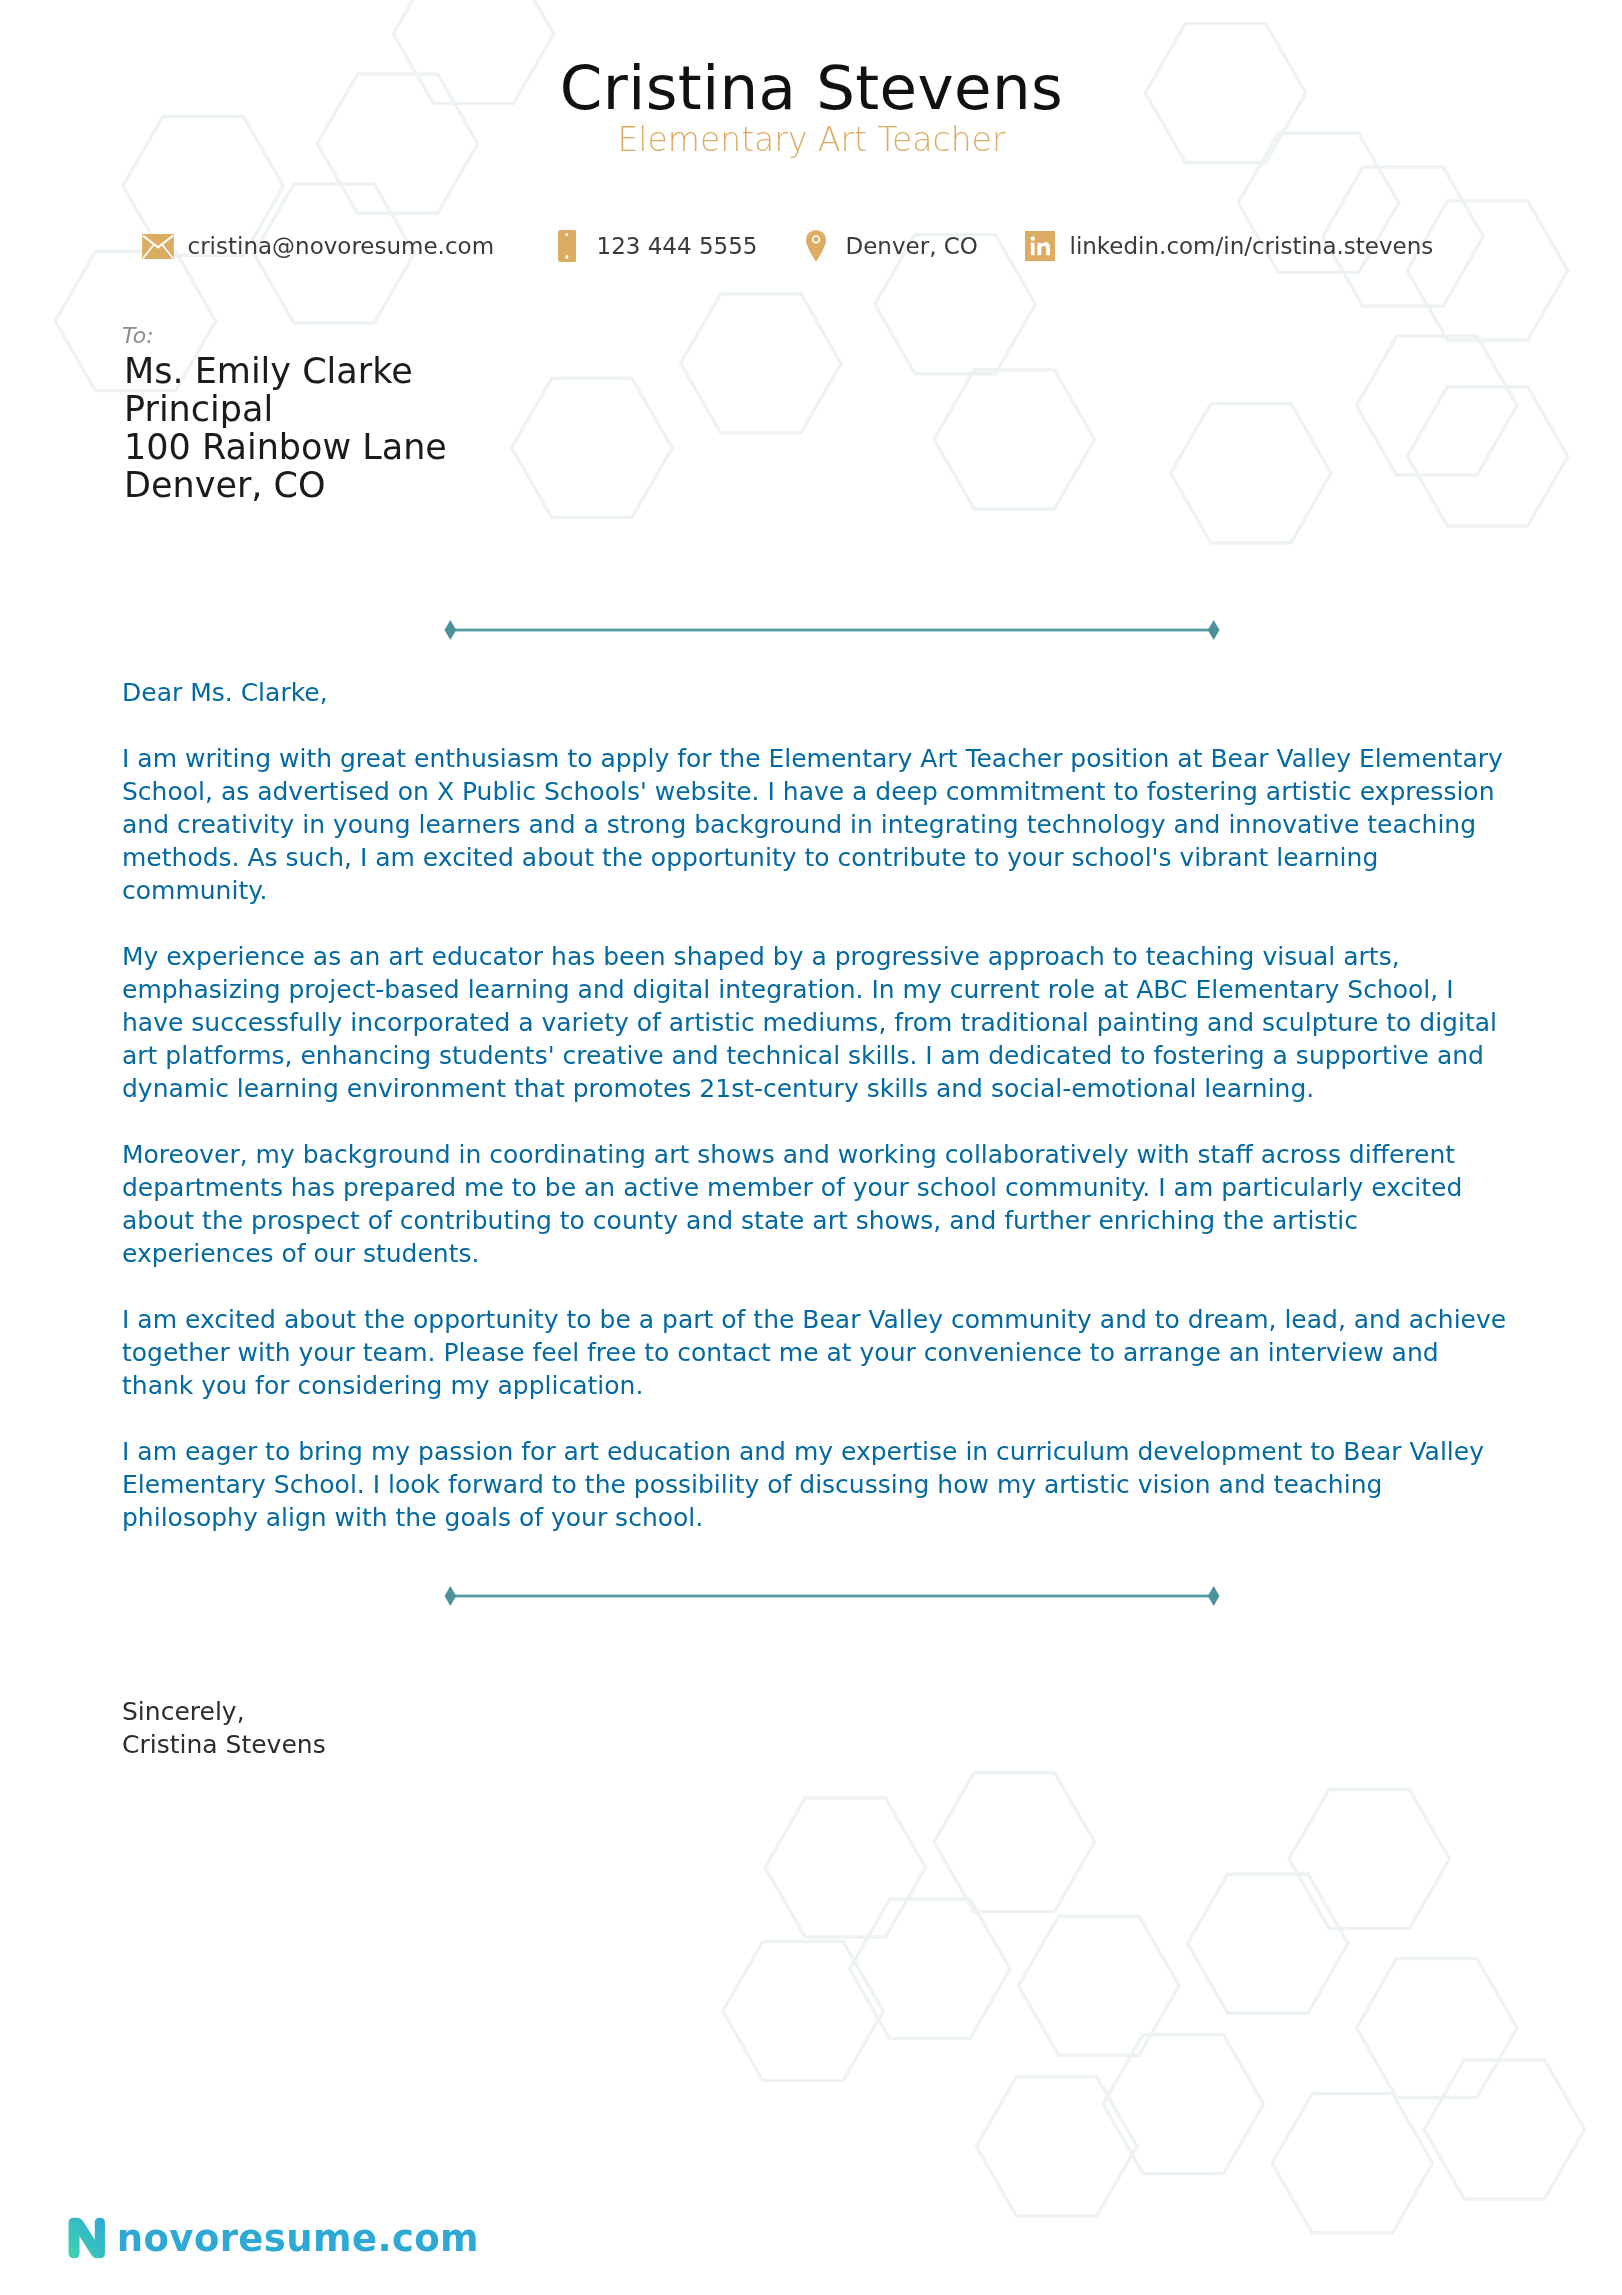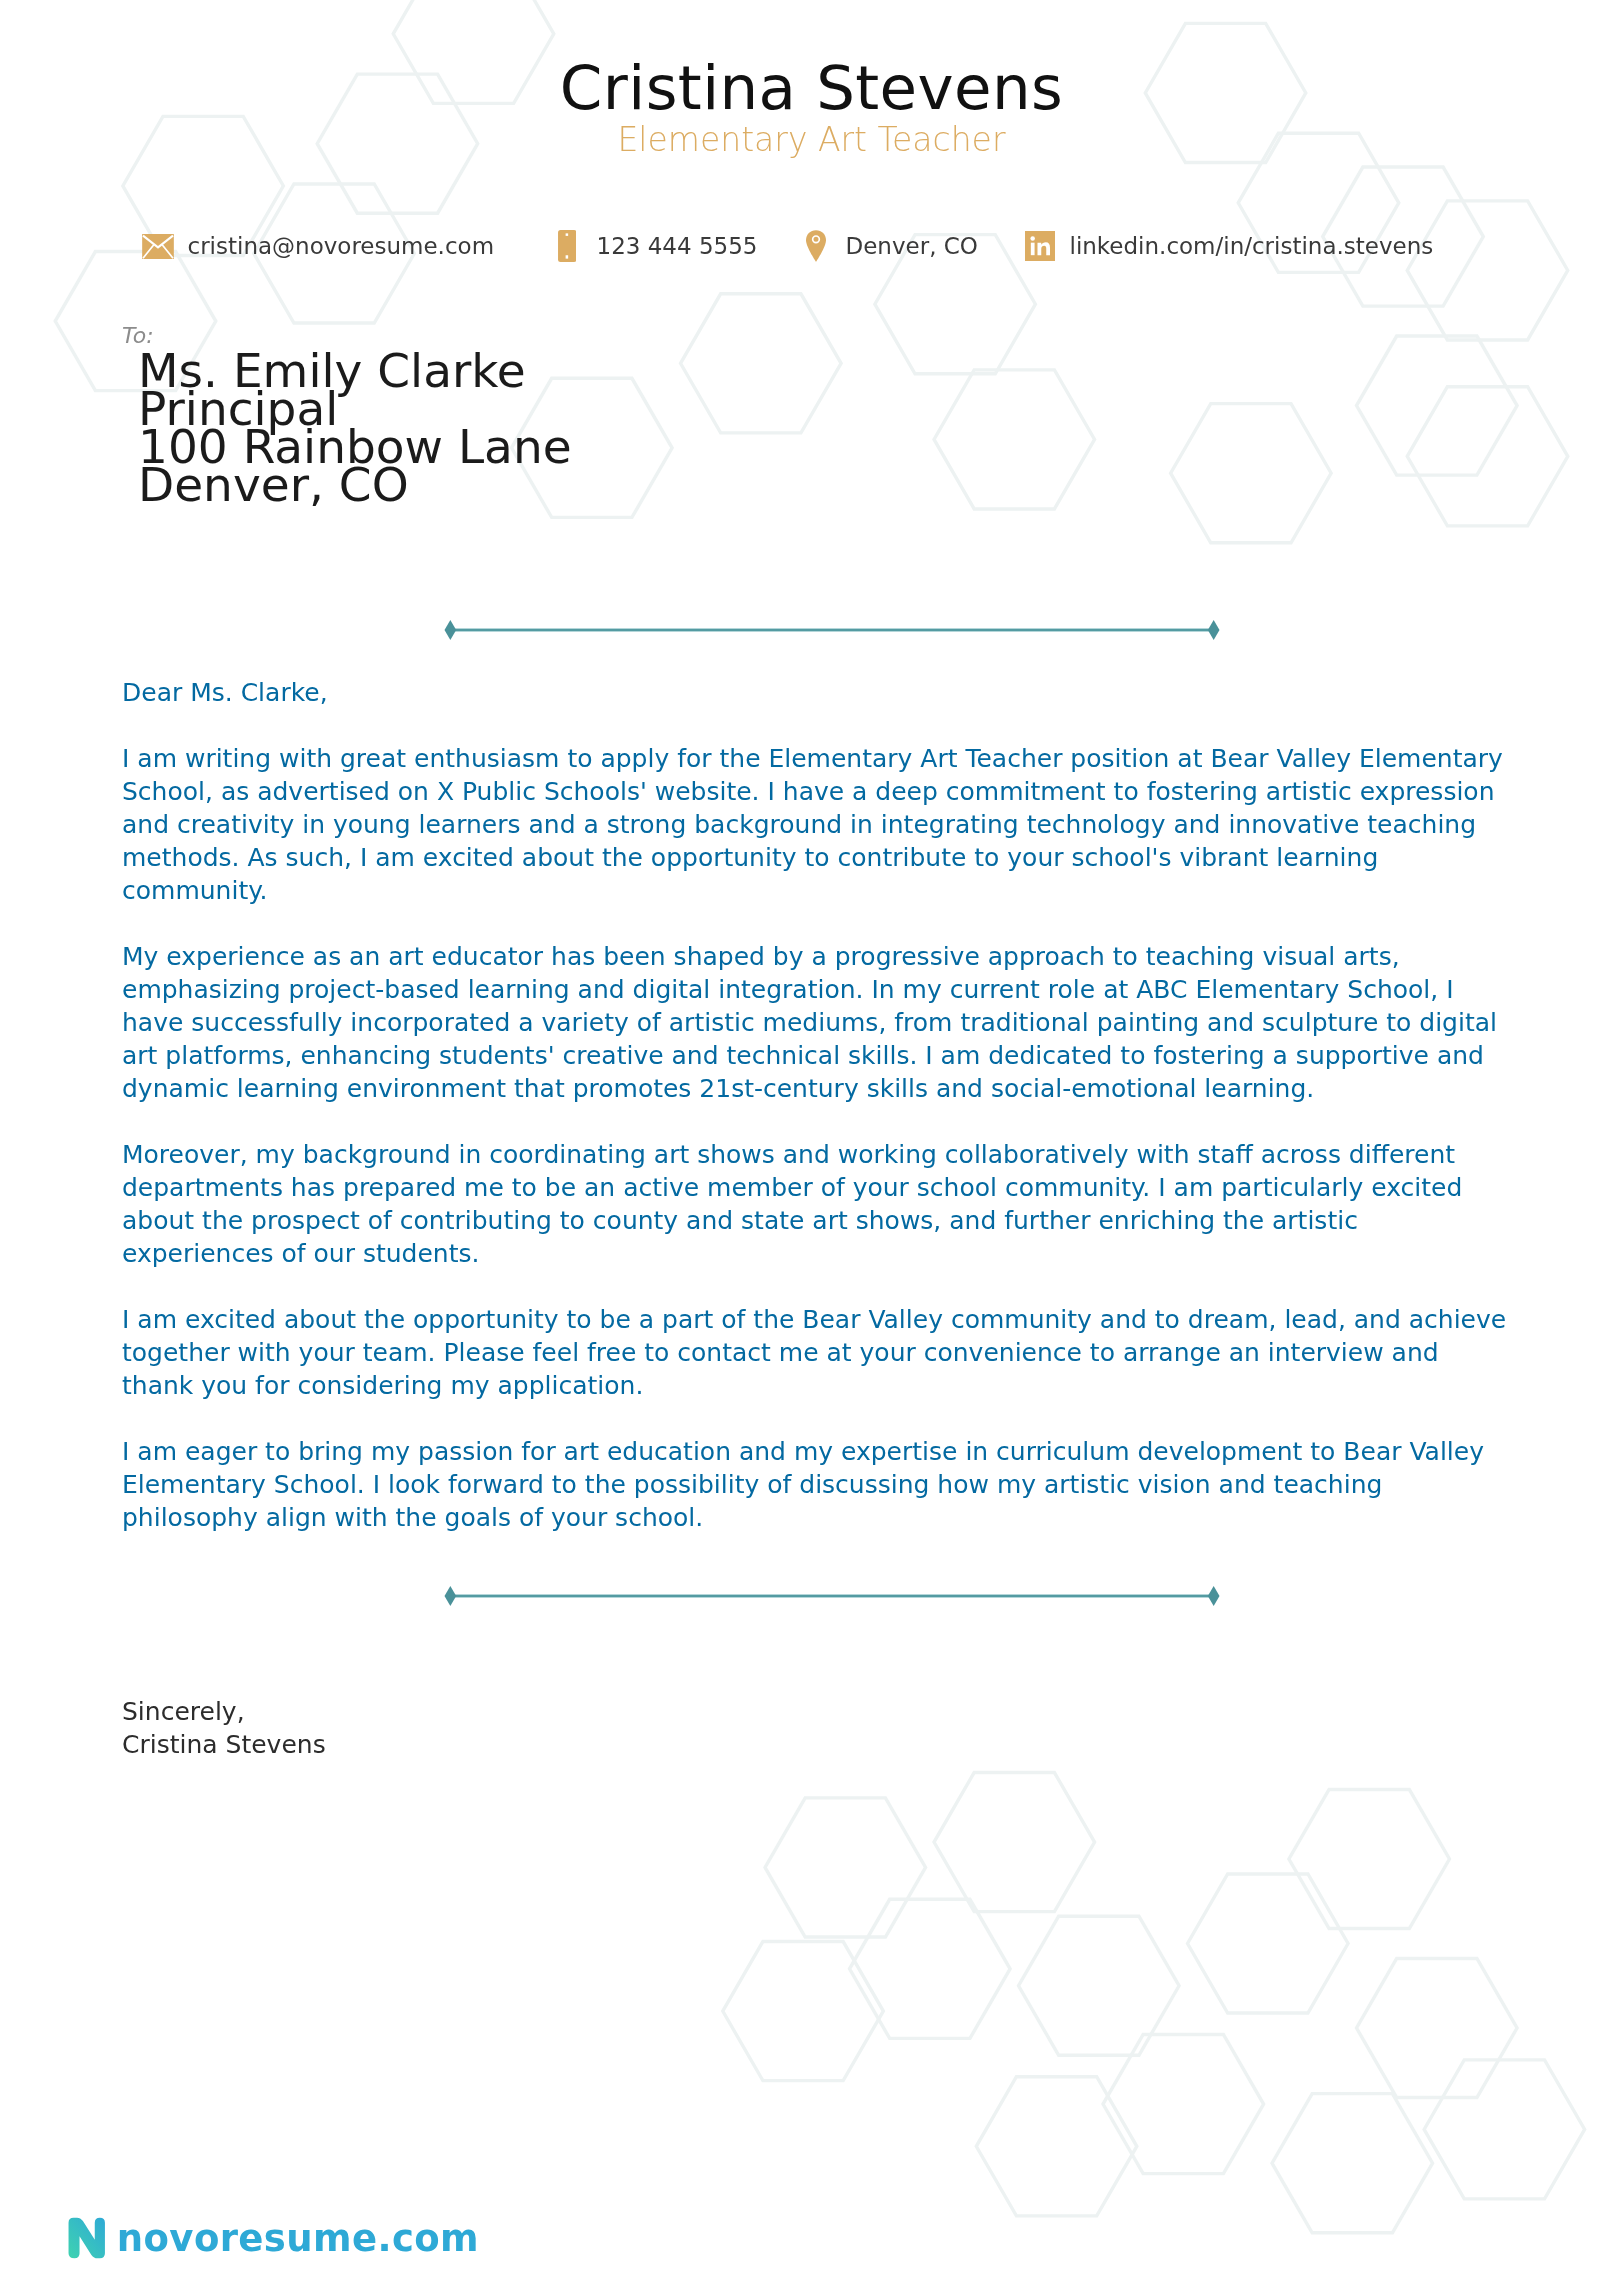--- a/index.html
+++ b/index.html
@@ -6,21 +6,21 @@
   body { width:1623px; height:2295px; background:#ffffff; position:relative; overflow:hidden;
          font-family:"DejaVu Sans", "Liberation Sans", sans-serif; color:#2b2b2b; }
   #bg { position:absolute; left:0; top:0; width:1623px; height:2295px; z-index:0; }
   .layer { position:absolute; z-index:1; }
   .name { left:0; width:1623px; top:52px; text-align:center; font-size:61px; font-weight:400; color:#111; letter-spacing:0.4px; }
   .subtitle { left:0; width:1623px; top:120px; text-align:center; font-size:33px; color:#dcac62; font-weight:300; }
   .contacts { top:225px; left:0; width:1293px; height:42px; }
   .contact { position:absolute; top:0; height:42px; display:flex; align-items:center; font-size:23px; color:#3a3a3a; }
   .contact .ico { width:32px; height:32px; margin-right:13.5px; display:flex; align-items:center; justify-content:center; }
   .to-label { left:122px; top:323px; font-size:22px; font-style:italic; color:#8c8c8c; }
-  .recipient { left:138px; top:352px; font-size:47px; line-height:38px; color:#1b1b1b; }
+  .recipient { left:124px; top:352px; font-size:35px; line-height:38px; color:#1b1b1b; }
   .recipient div { white-space:nowrap; }
   .divider { position:absolute; left:439px; width:786px; height:20px; }
   .letter { left:122px; top:676px; width:1395px; font-size:25px; line-height:33px; color:#0369a1; }
   .letter p { margin:0 0 33px 0; }
   .closing { left:122px; top:1695px; font-size:25px; line-height:33px; color:#2c2c2c; }
   .logo { left:66px; top:2216px; display:flex; align-items:center; }
   .logo-text { font-size:37px; font-weight:bold; color:#2ea9d6; margin-left:6.8px; letter-spacing:0.4px; font-family:"DejaVu Sans", sans-serif; }
 </style>
 </head>
 <body>

